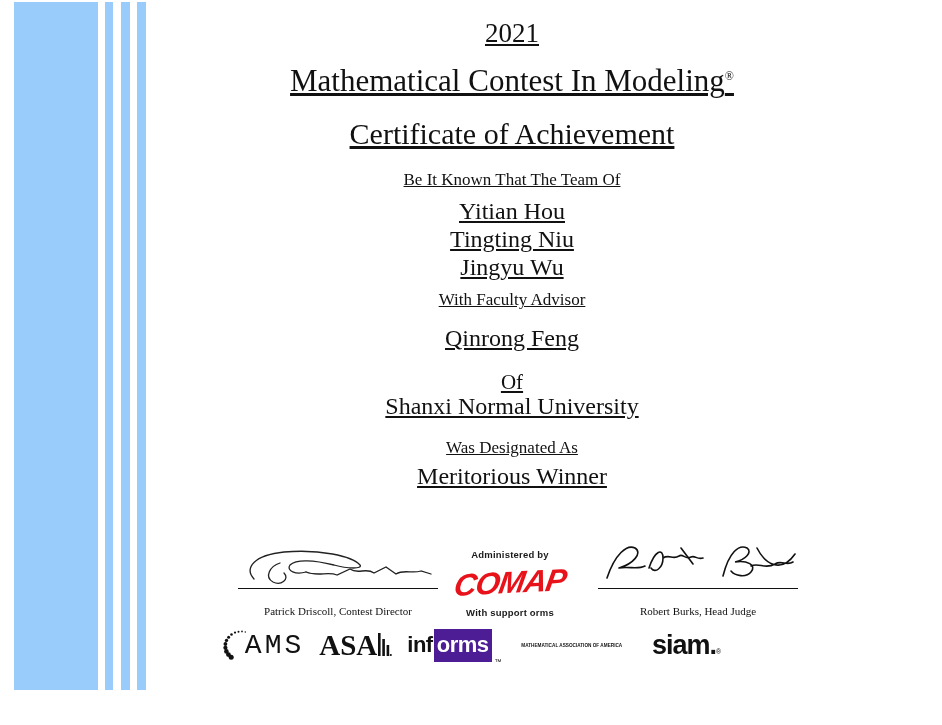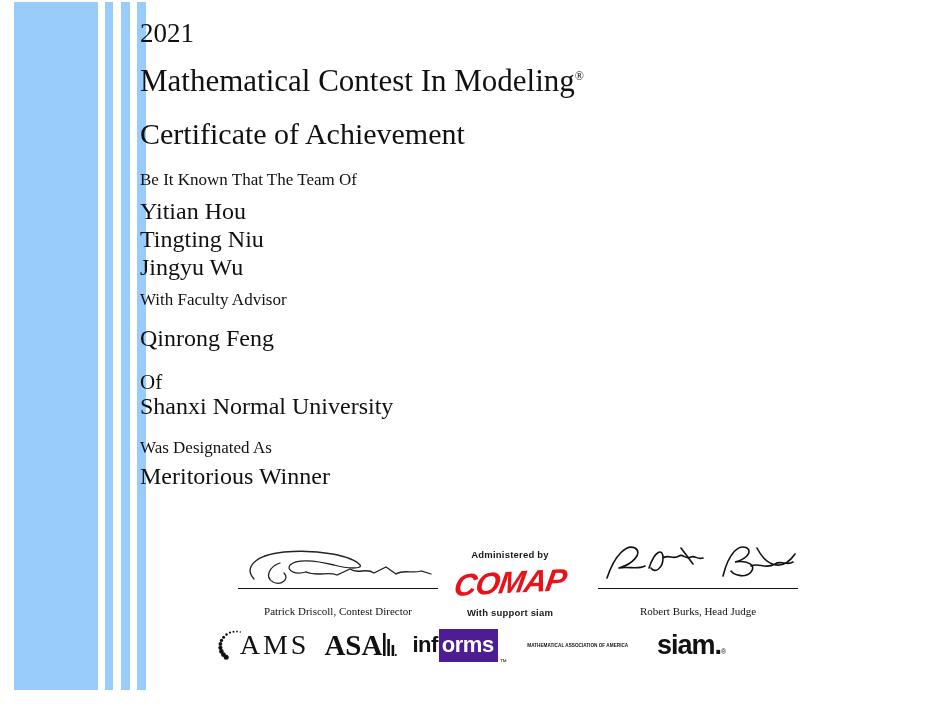--- a/index.html
+++ b/index.html
@@ -9,21 +9,21 @@
   }
 
   
   .bar { position:absolute; top:2px; height:688px; background:var(--accent-blue, #99CBFB); }
   .bar-wide  { left:14px;  width:84px; }
   .bar-thin1 { left:105px; width:8px;  }
   .bar-thin2 { left:121px; width:9px;  }
   .bar-thin3 { left:137px; width:9px;  }
 
   
-  .content { position:absolute; left:140px; top:0; width:744px; text-align:left; }
+  .content { position:absolute; left:140px; top:0; width:744px; text-align:center;text-decoration:underline; }
   .year            { margin-top:17px; font-size:27px; line-height:32px; }
   .contest         { margin-top:7px; font-size:31px; line-height:40px; }
   .contest sup     { font-size:12px; }
   .cert-title      { margin-top:14px; font-size:30px; line-height:38px; }
   .small-label     { font-size:17px; line-height:22px; }
   .team-intro      { margin-top:16px; }
   .names           { margin-top:6px; font-size:24px; line-height:28px; }
   .advisor-intro   { margin-top:8px; }
   .advisor-name    { margin-top:12px; font-size:24px; line-height:30px; }
   .of-label        { margin-top:20px; font-size:21px; line-height:18px; }
@@ -43,21 +43,21 @@
                 font-family:"Liberation Sans", sans-serif; }
   .admin-label, .support-label { font-size:9.5px; font-weight:bold; color:#1a1a1a; letter-spacing:.2px; }
   .comap { font-size:31px; font-weight:bold; font-style:italic; line-height:36px;
            color:var(--comap-red, #E8121A); transform:skewX(-12deg) rotate(-3deg);
            margin:5px 0 6px; letter-spacing:-1px; }
 
   
   .logos { position:absolute; top:622px; left:0; width:942px; height:46px;
            display:flex; justify-content:center; align-items:center; gap:15px;
            font-family:"Liberation Sans", sans-serif; color:#111; }
-  .ams  { display:flex; align-items:center; font-family:Liberation Serif, serif;
+  .ams  { display:flex; align-items:center; font-family:Liberation Mono, monospace;
           font-size:28px; letter-spacing:3px; }
   .ams svg { margin-right:-3px; }
   .asa  { display:flex; align-items:flex-start; font-family:"Liberation Serif", serif;
           font-size:29px; font-weight:bold; }
   .asa svg { margin-left:1px; margin-top:3px; }
   .informs { display:flex; align-items:center; font-weight:bold; font-size:22px;
              position:relative; letter-spacing:-.5px; }
   .informs .boxed { background:#4c1d95; color:#fff; padding:3px 4px 4px 3px; margin-left:1px; }
   .informs .tm { position:absolute; right:-9px; bottom:-3px; font-size:7px; font-weight:normal; letter-spacing:0; }
   .maa { display:flex; flex-direction:column; align-items:center; }
@@ -104,21 +104,21 @@
       <path d="M 40 17 C 30 20, 24 31, 33 36 C 41 40, 50 33, 44 27"></path>
       <path d="M 66 26 C 78 31, 88 25, 97 29 L 110 23 C 118 29, 126 21, 134 27 L 146 21 L 156 28 C 164 23, 172 28, 181 25 L 191 28"></path>
     </svg>
     <div class="sig-line"></div>
     <div class="sig-label">Patrick Driscoll, Contest Director</div>
   </div>
 
   <div class="sig-center">
     <div class="admin-label">Administered by</div>
     <div class="comap">COMAP</div>
-    <div class="support-label">With support siam</div>
+    <div class="support-label">With support orms</div>
   </div>
 
   <div class="sig-block sig-right">
     <svg class="sig-svg" width="198" height="48" viewBox="0 0 198 48" fill="none" stroke="#111" stroke-width="1.6" stroke-linecap="round">
       <path d="M 8 38 C 16 14, 28 4, 36 8 C 44 13, 34 24, 20 28 M 20 28 C 30 26, 38 30, 46 26"></path>
       <path d="M 50 28 C 56 10, 64 8, 64 18 C 64 28, 56 34, 52 28 M 64 18 C 70 14, 74 20, 80 16 C 84 13, 86 20, 92 17 C 96 15, 98 20, 104 18"></path>
       <path d="M 82 8 L 94 24"></path>
       <path d="M 124 36 C 130 12, 140 4, 148 8 C 154 12, 146 20, 136 22 C 148 20, 158 25, 152 32 C 147 38, 136 36, 132 31"></path>
       <path d="M 152 26 C 160 22, 166 30, 176 24 C 182 20, 188 26, 194 22 M 158 8 C 166 24, 182 34, 196 14"></path>
     </svg>

